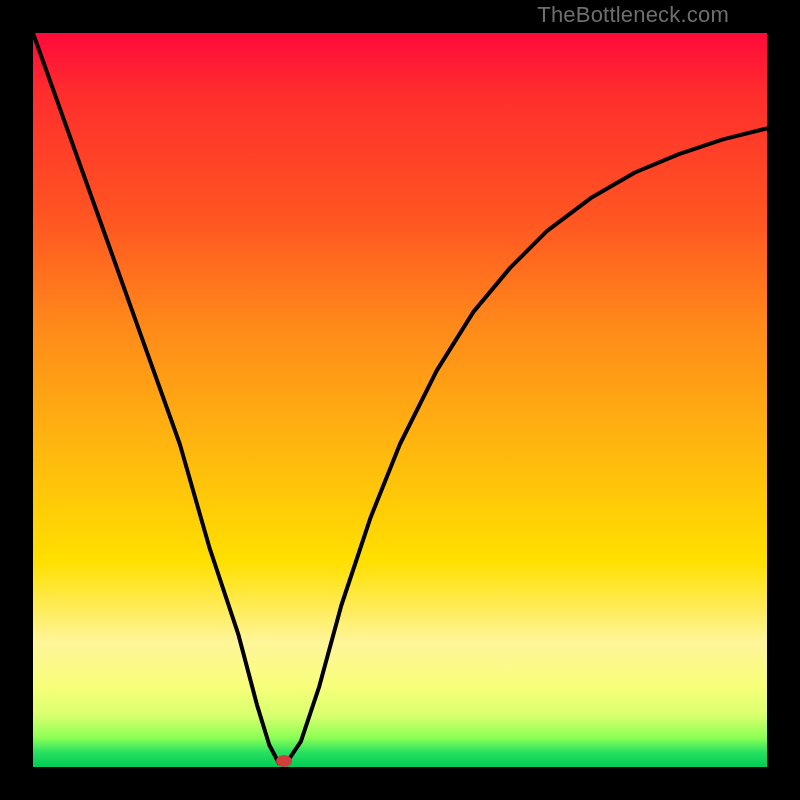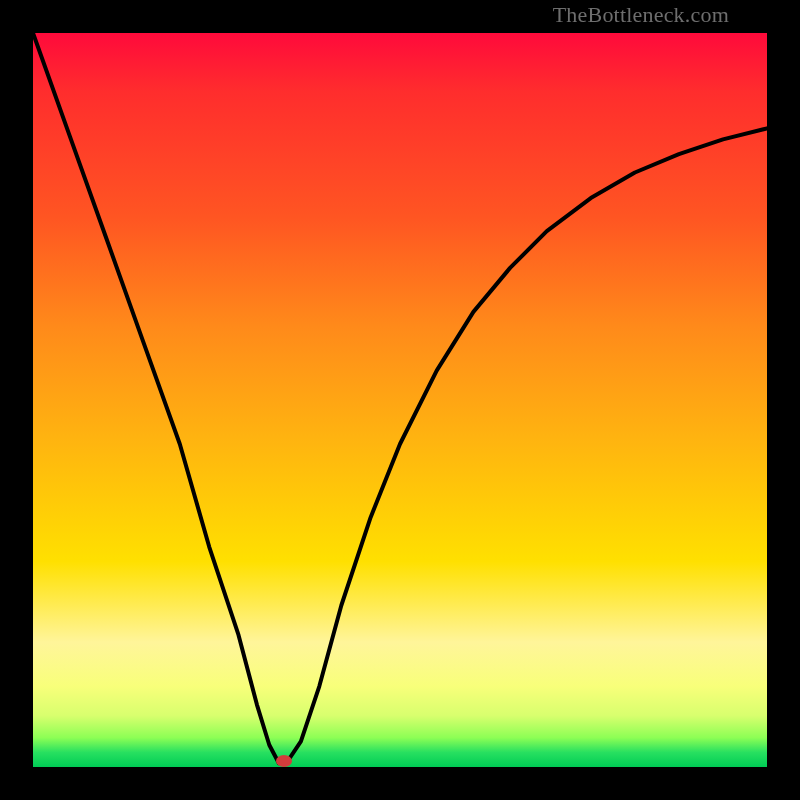--- a/index.html
+++ b/index.html
@@ -9,21 +9,20 @@
     height: 800px;
     background: #000;
     overflow: hidden;
     font-family: Arial, Helvetica, sans-serif;
   }
   .frame {
     position: relative;
     width: 741px;
     height: 800px;
     background: #000;
-    font-family: Liberation Serif, serif;
   }
   .watermark {
     position: absolute;
     top: 2px;
     right: 12px;
     color: #6e6e6e;
     font-size: 22px;
     font-weight: 500;
     letter-spacing: 0.2px;
     z-index: 20;

